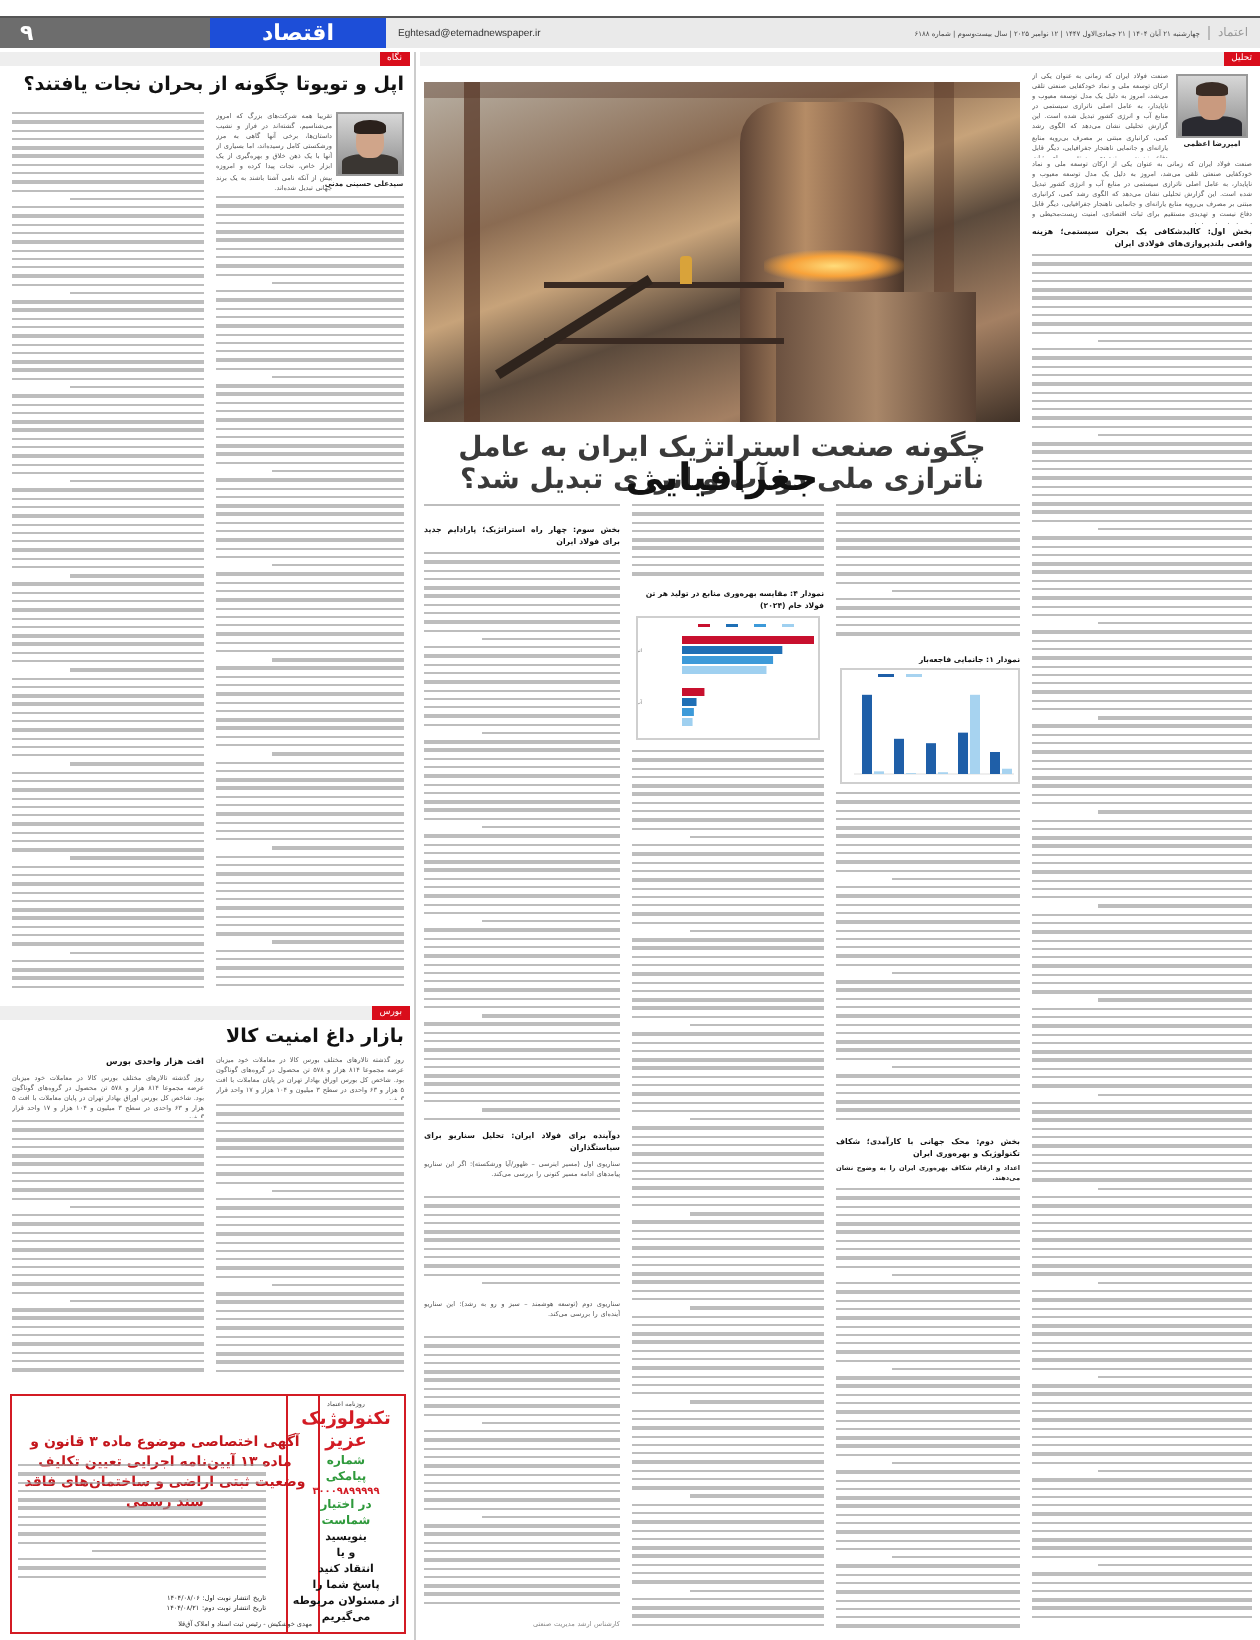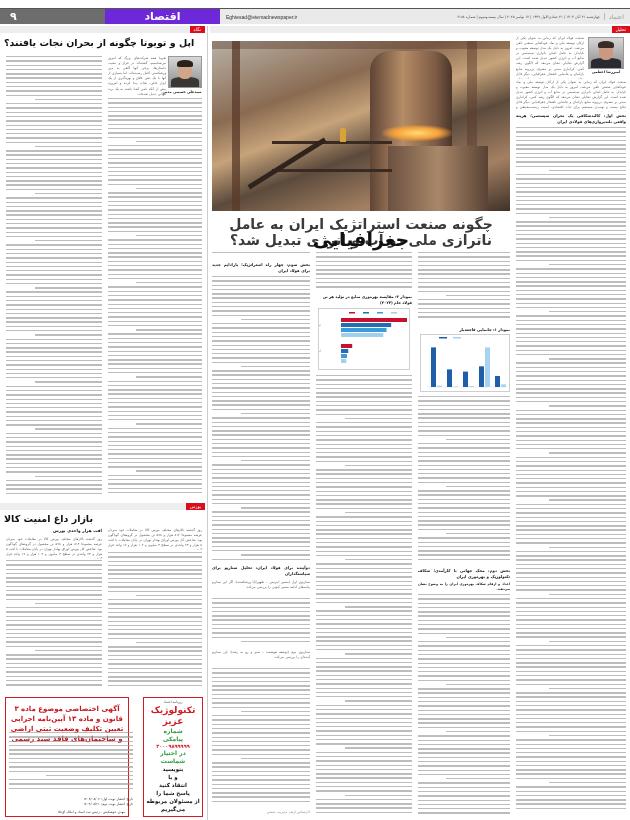--- a/index.html
+++ b/index.html
@@ -1,21 +1,21 @@
 <!DOCTYPE html>
 <html><head>
 <meta charset="utf-8">
 <style>
   * { box-sizing: border-box; margin: 0; padding: 0; }
   html, body { width: 630px; height: 820px; background: #fff; overflow: hidden; }
   body { font-family: "DejaVu Sans", sans-serif; color: #333; position: relative; direction: rtl; }
 
   .topbar { position: absolute; left: 0; top: 8px; width: 630px; height: 16px; display: flex; direction: ltr; border-top: 1px solid #555; }
   .tb-page { width: 105px; background: #6d6d6d; color: #fff; font-size: 11px; font-weight: bold; padding-left: 10px; line-height: 15px; }
-  .tb-section { width: 115px; background: #6d28d9; color: #fff; font-size: 11px; font-weight: bold; text-align: center; line-height: 15px; }
+  .tb-section { width: 88px; background: #1d4ed8; color: #fff; font-size: 11px; font-weight: bold; text-align: center; line-height: 15px; }
   .tb-rest { flex: 1; background: #eaeaea; display: flex; align-items: center; justify-content: space-between; padding: 0 6px; }
   .tb-email { font-family: "Liberation Sans", sans-serif; font-size: 5px; color: #333; }
   .tb-date { font-size: 3.5px; color: #444; direction: rtl; }
   .tb-logo { font-size: 6px; color: #999; padding-left: 4px; border-left: 1px solid #bbb; }
 
   .kicker-row { position: absolute; top: 26px; height: 7px; background: #eee; }
   .kicker { position: absolute; top: 0; right: 0; height: 7px; background: #d90d1b; color: #fff; font-size: 4.5px; line-height: 7px; padding: 0 4px; }
   .colsep { position: absolute; top: 26px; bottom: 0; width: 1px; background: #ccc; }
 
   .txt { font-size: 3.3px; line-height: 5.1px; color: #555; text-align: justify; direction: rtl; overflow: hidden; word-spacing: 0.3px; }
@@ -36,26 +36,26 @@
 
   .sub-hl { position: absolute; left: 212px; top: 216px; width: 298px; text-align: center; font-size: 14px; color: #3a3a3a; font-weight: bold; }
   .main-hl { position: absolute; left: 212px; top: 228px; width: 298px; text-align: center; font-size: 19px; color: #111; font-weight: bold; letter-spacing: -0.5px; }
 
   .photo { position: absolute; background: linear-gradient(180deg,#d7d7d7,#8c8c8c); border: 1px solid #999; overflow: hidden; }
   .photo .face { position: absolute; left: 28%; top: 18%; width: 44%; height: 55%; background: #c99a7f; border-radius: 45% 45% 40% 40%; }
   .photo .hair { position: absolute; left: 26%; top: 10%; width: 48%; height: 22%; background: #3a2c25; border-radius: 50% 50% 20% 20%; }
   .photo .suit { position: absolute; left: 5%; bottom: 0; width: 90%; height: 32%; background: #2a2a30; border-radius: 40% 40% 0 0; }
   .photo-cap { position: absolute; font-size: 3.6px; color: #222; font-weight: bold; text-align: center; }
 
-  .article-hl { position: absolute; font-weight: bold; color: #111; text-align: left; }
+  .article-hl { position: absolute; font-weight: bold; color: #111; text-align: right; }
 
   .chart-box { position: absolute; border: 1px solid #cfcfcf; background: #fff; }
   .chart-cap { position: absolute; font-size: 3.8px; font-weight: bold; color: #111; }
 
-  .ad-red { position: absolute; left: 5px; top: 697px; width: 124px; height: 120px; border: 1px solid #d31b24; padding: 6px 3px; }
+  .ad-red { position: absolute; left: 5px; top: 697px; width: 155px; height: 120px; border: 1px solid #d31b24; padding: 18px 3px; }
   .ad-red .t { color: #c4161c; font-weight: bold; font-size: 7px; line-height: 10px; text-align: center; }
   .ad-red .footer { position: absolute; left: 3px; right: 3px; bottom: 2px; font-size: 3.3px; color: #333; }
 
   .ad-cond { position: absolute; left: 143px; top: 697px; width: 60px; height: 120px; border: 1px solid #d31b24; padding: 2px; text-align: center; }
   .ad-cond .small { font-size: 3.2px; color: #444; line-height: 5px; }
   .ad-cond .big { font-size: 9px; color: #d31b24; font-weight: bold; line-height: 11px; }
   .ad-cond .green { font-size: 6px; color: #2f9a3c; font-weight: bold; line-height: 8px; }
   .ad-cond .phone { font-size: 5px; color: #d31b24; font-weight: bold; letter-spacing: -0.4px; }
   .ad-cond .black { font-size: 5.5px; color: #111; font-weight: bold; line-height: 8px; }
 </style>

